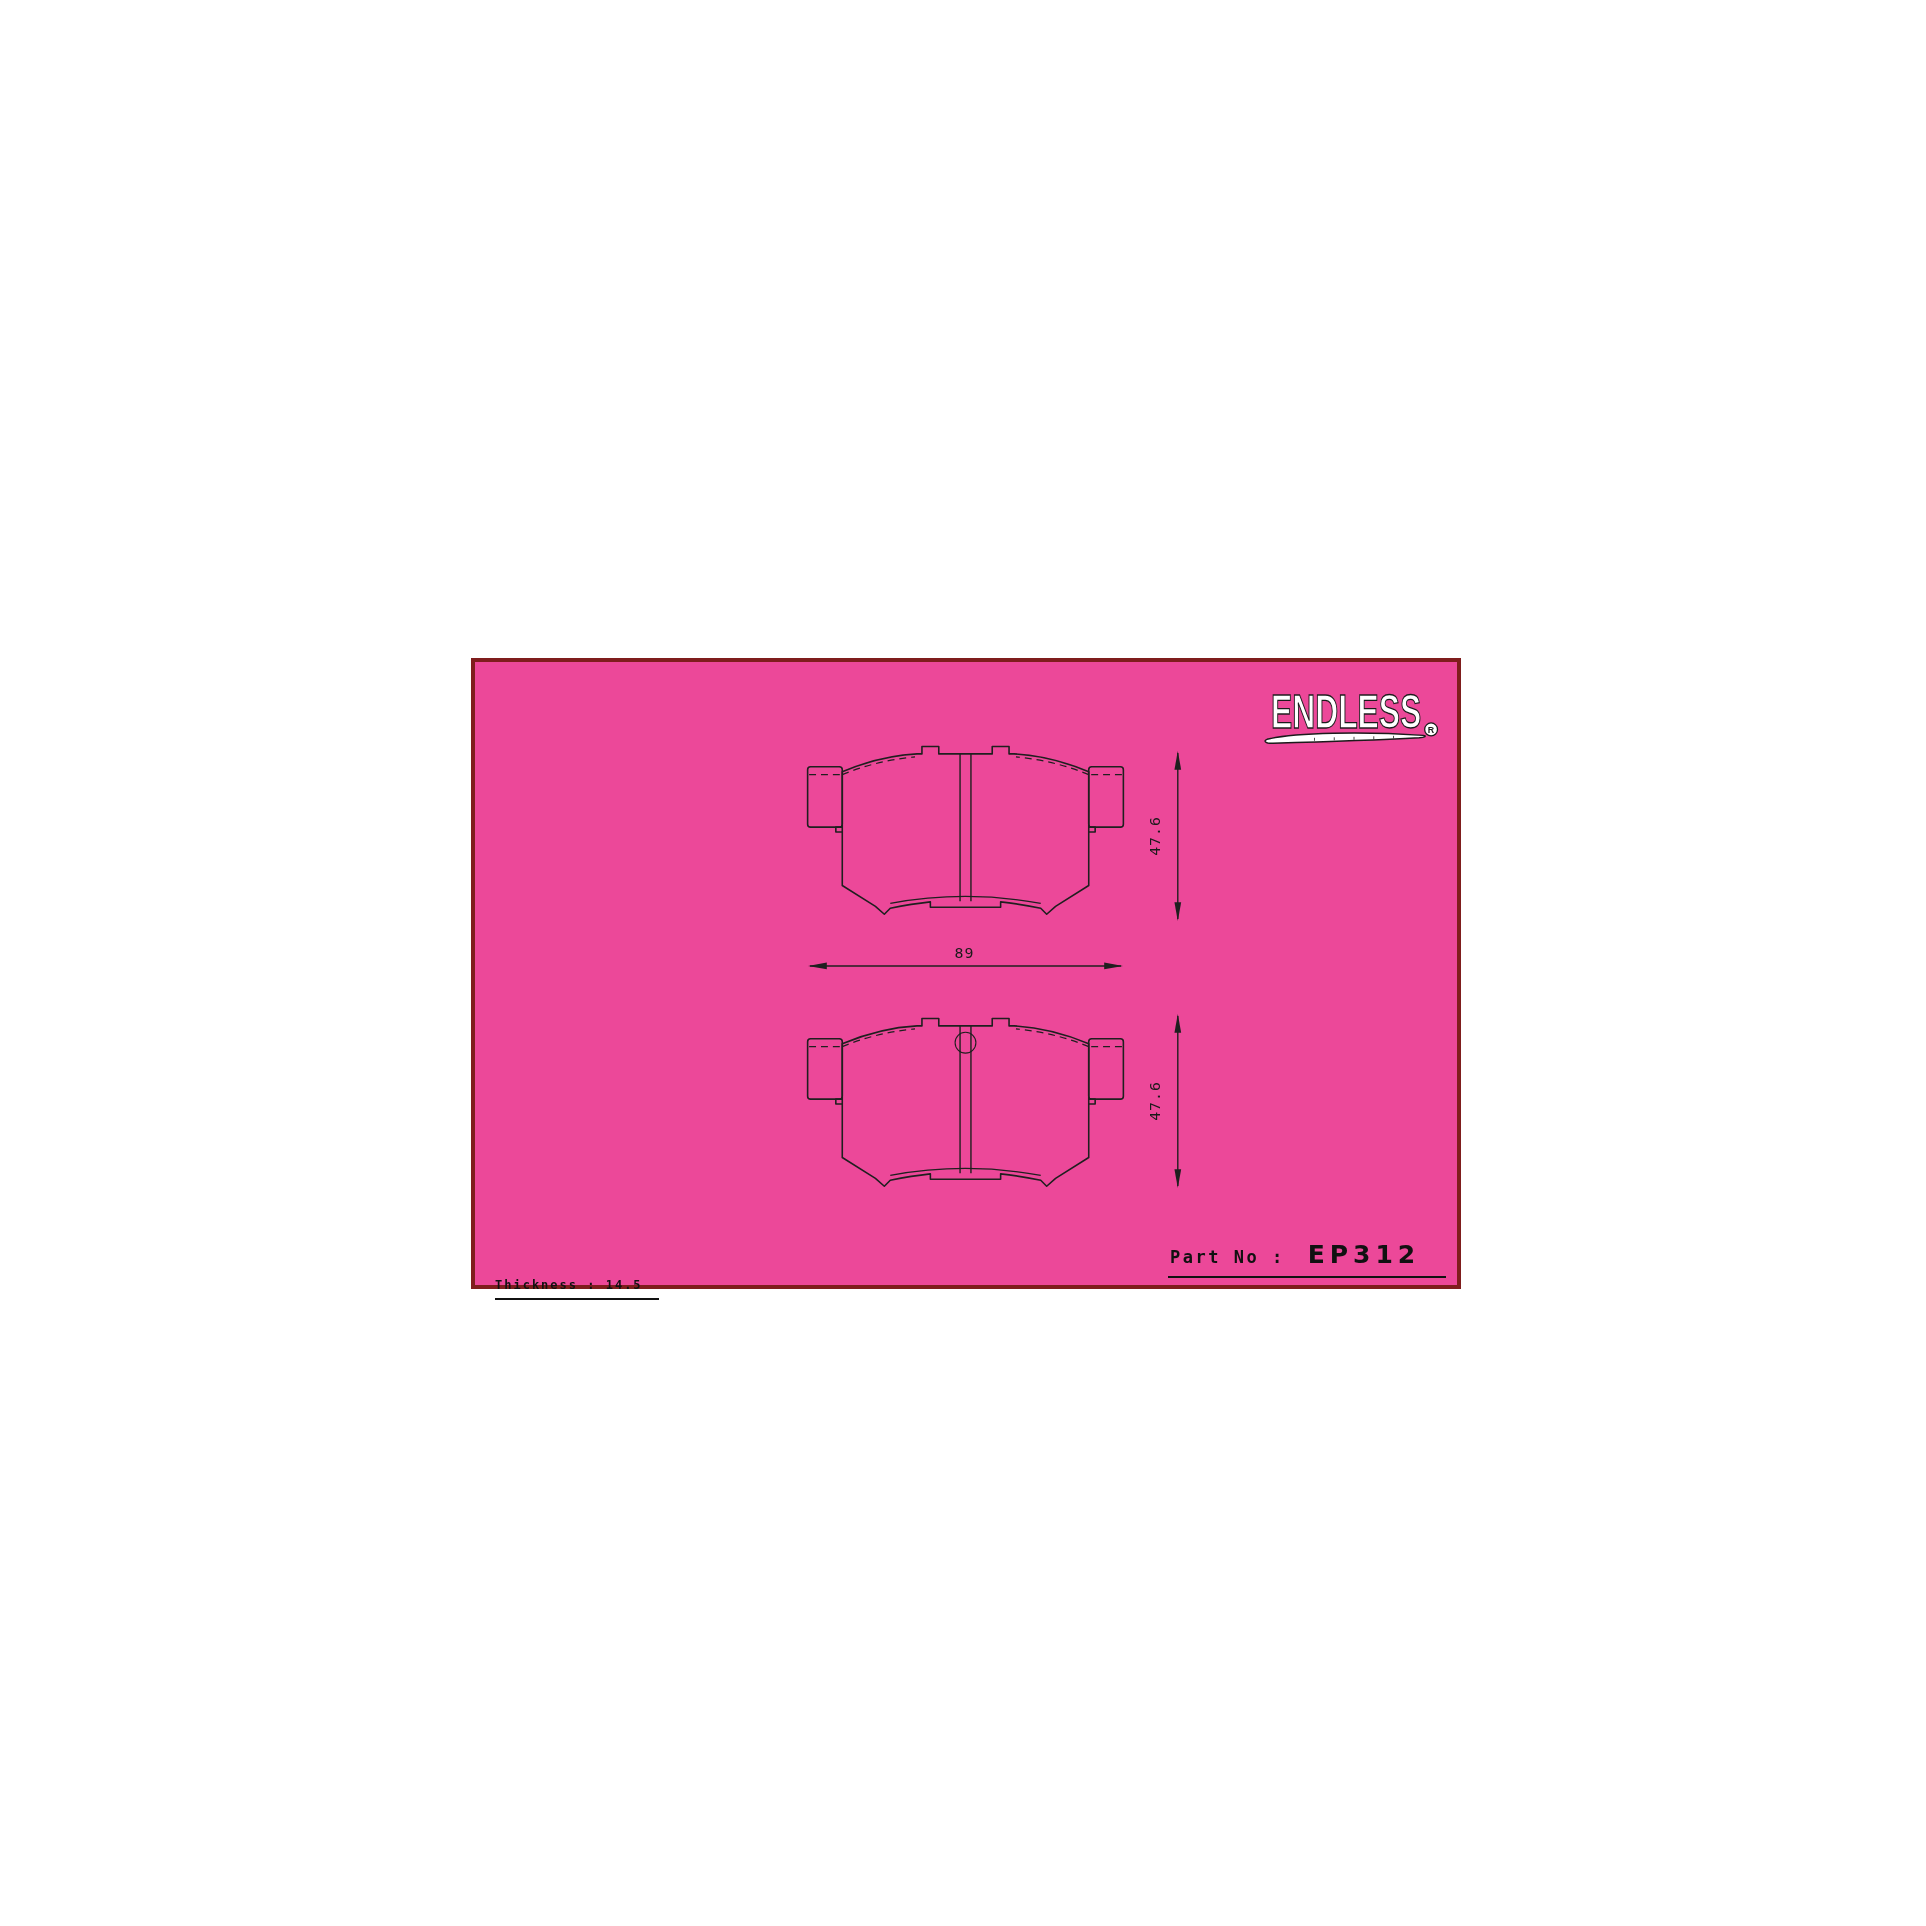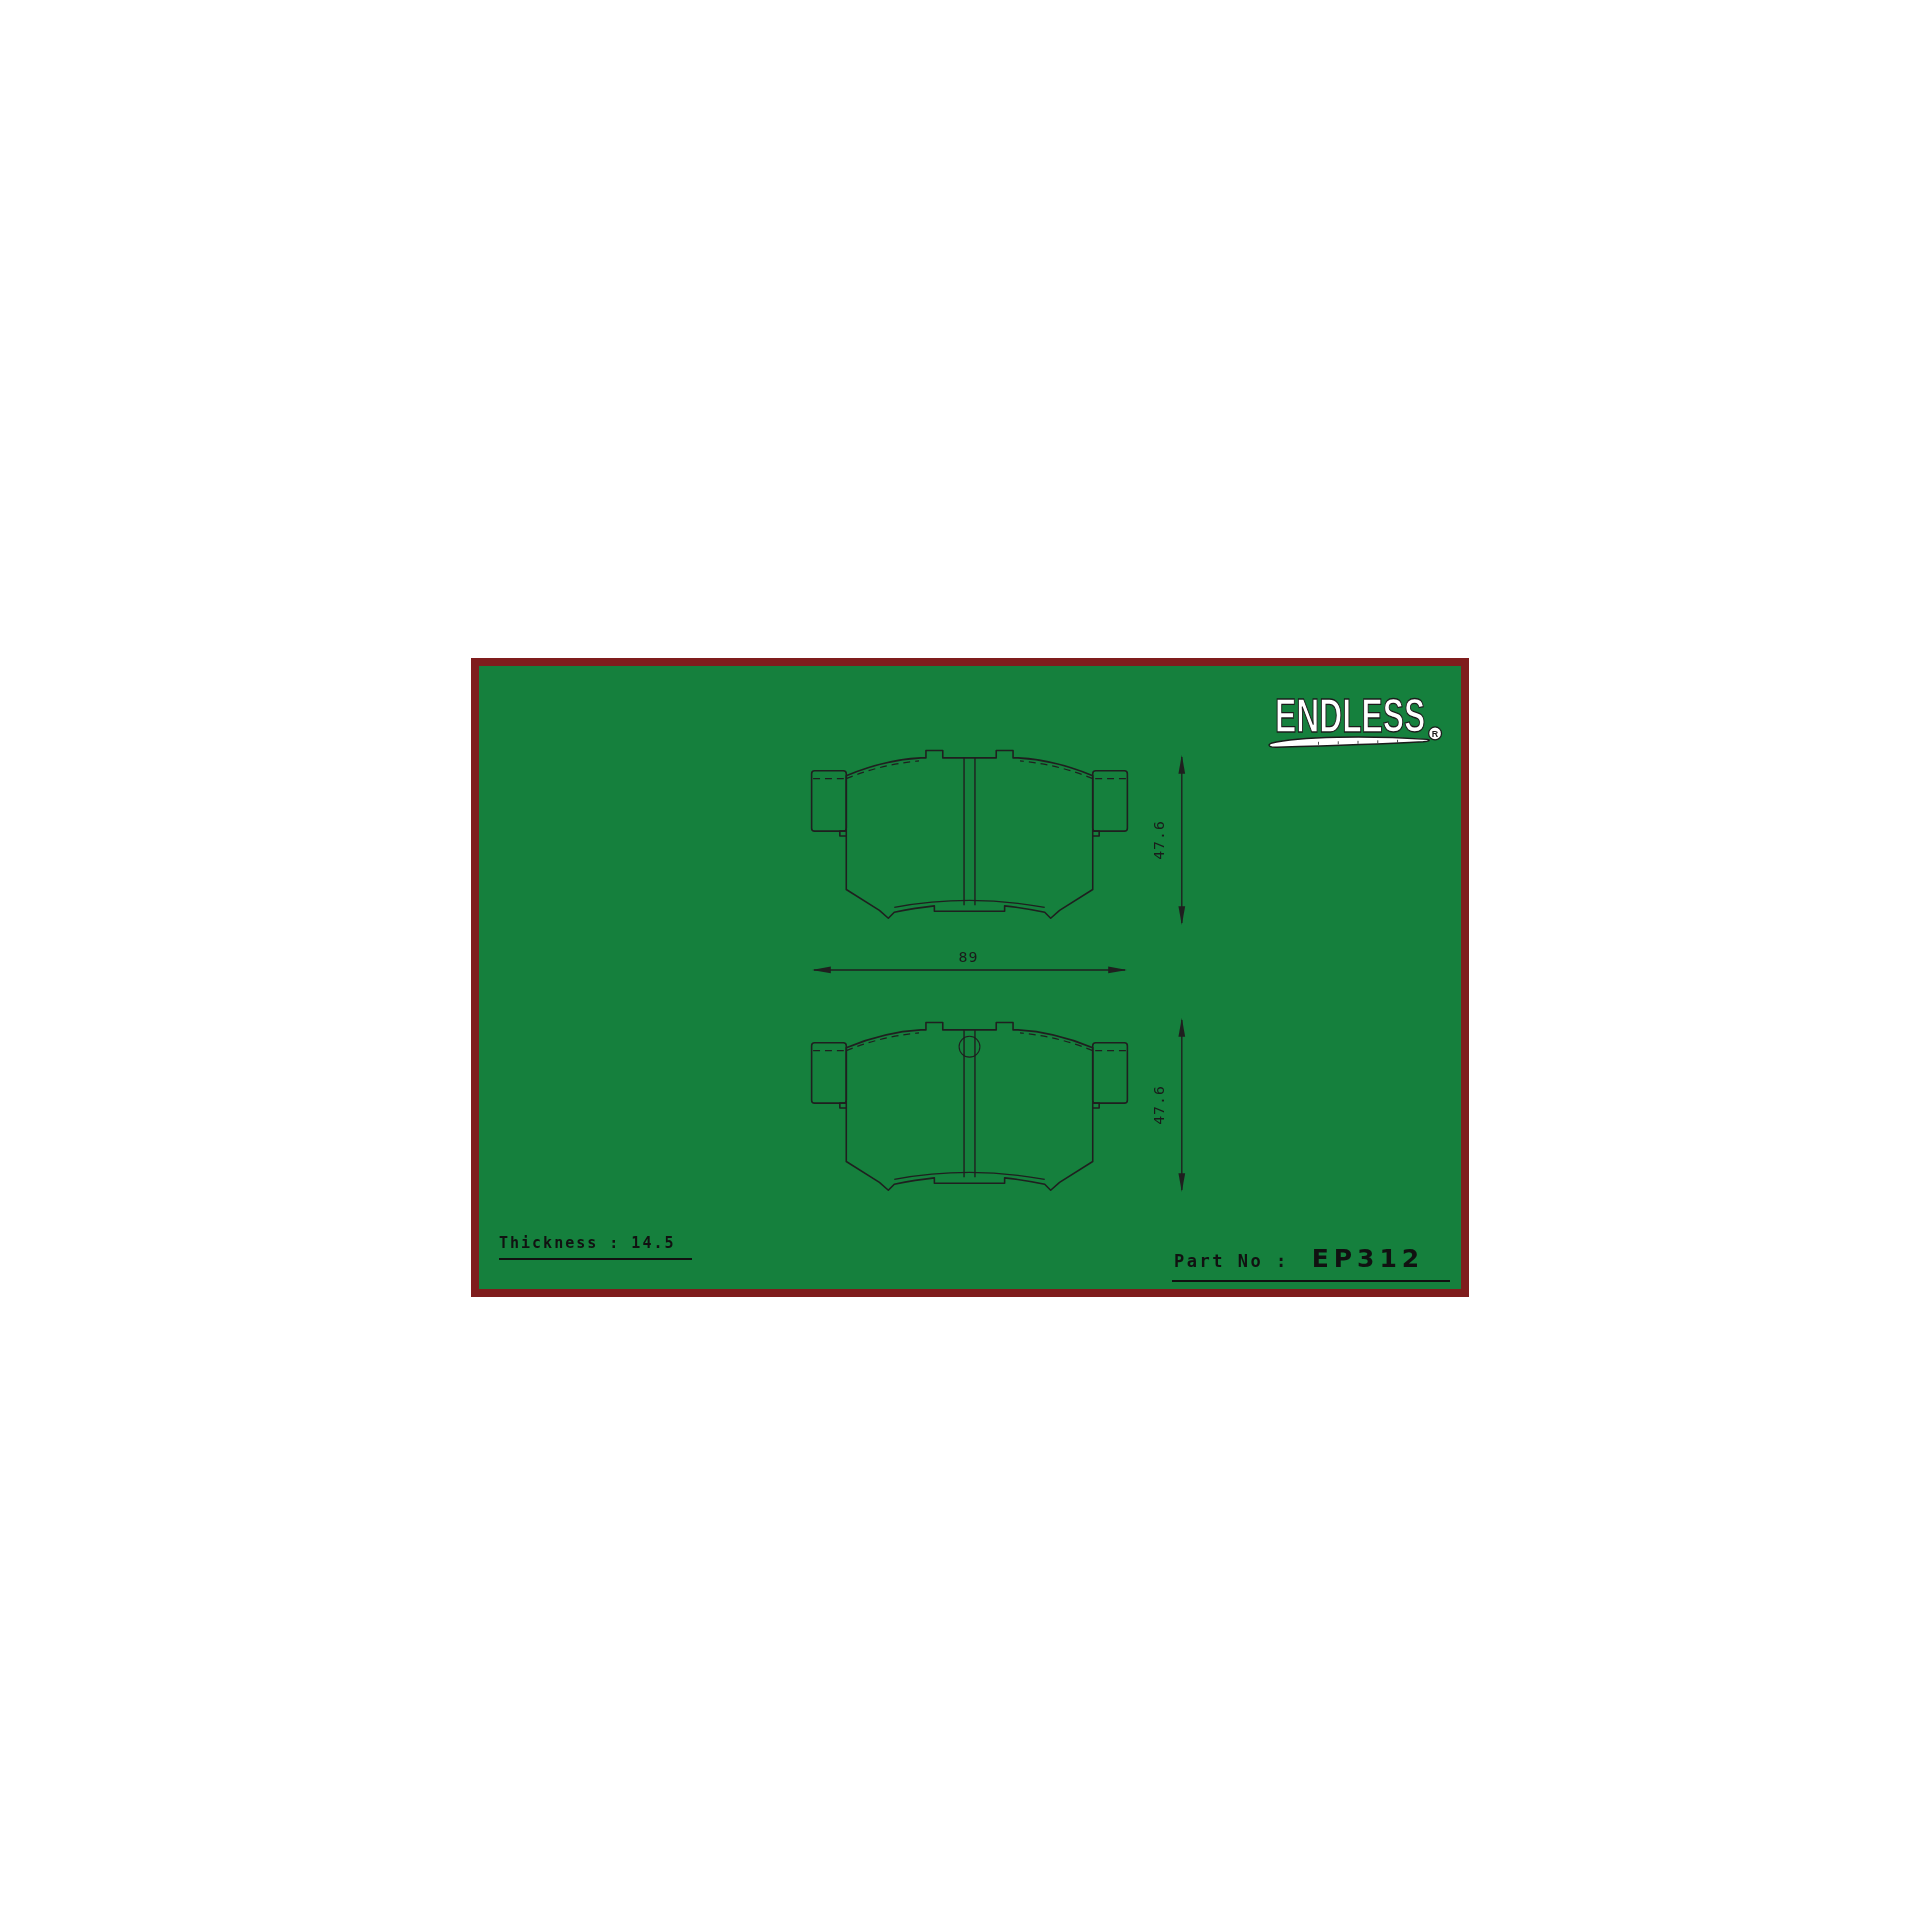--- a/index.html
+++ b/index.html
@@ -1,29 +1,29 @@
 <!DOCTYPE html>
 <html><head>
 <meta charset="utf-8">
 <style>
   html,body{margin:0;padding:0;background:#ffffff;}
   body{width:1927px;height:1927px;position:relative;font-family:"DejaVu Sans Mono","Liberation Mono",monospace;}
-  .frame{position:absolute;left:471px;top:658px;width:982px;height:623px;border:8px solid #7f1d1d;background:#15803d;}
+  .frame{position:absolute;left:471px;top:658px;width:982px;height:623px;border:4px solid #7f1d1d;background:#ec4899;}
   .abs{position:absolute;}
   svg{display:block;overflow:visible;}
   .line{stroke:#1f1f1f;fill:none;}
   .dim-text{font-family:"DejaVu Sans Mono","Liberation Mono",monospace;font-size:15px;fill:#1a1a1a;letter-spacing:1px;}
   .footer-label{
     position:absolute;
     font-weight:bold;color:#111;
     border-bottom:2px solid #111;
     white-space:nowrap;
   }
   .thickness{
-    left:20px;top:568px;font-size:15px;letter-spacing:2px;
+    left:20px;top:616px;font-size:12px;letter-spacing:2px;
     padding:0 16px 6px 0;
   }
   .partno{
     left:693px;top:578px;display:flex;align-items:baseline;gap:23px;
     padding:0 26px 7px 2px;
   }
   .partno .plabel{font-size:17px;letter-spacing:2.5px;font-weight:bold;}
   .partno .pnum{font-size:25px;letter-spacing:5px;font-weight:bold;font-family:"DejaVu Sans","Liberation Sans",sans-serif;}
 </style>
 </head>

